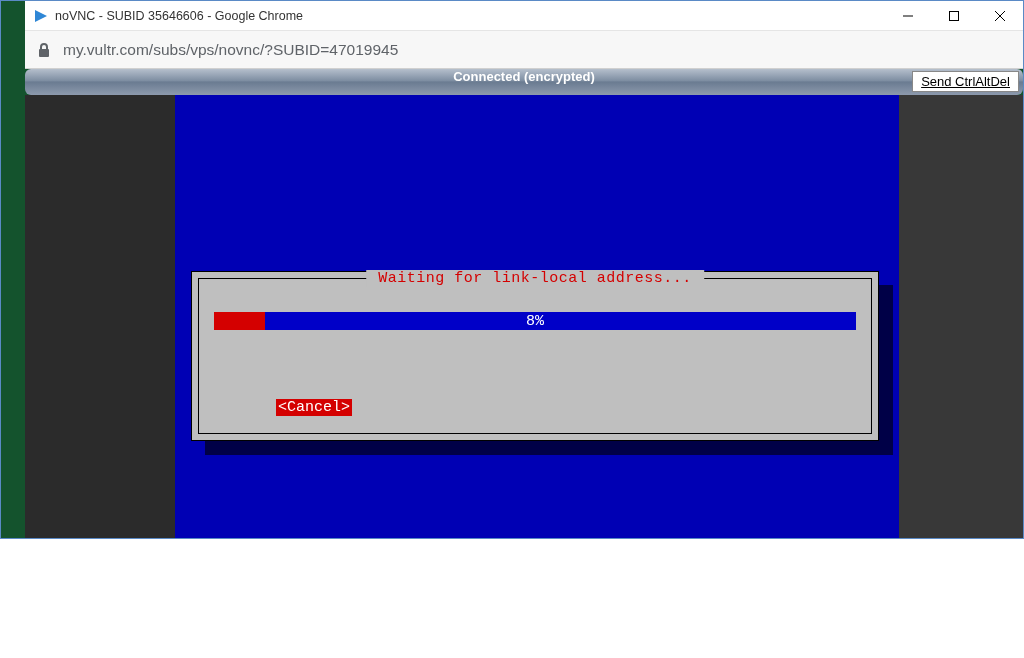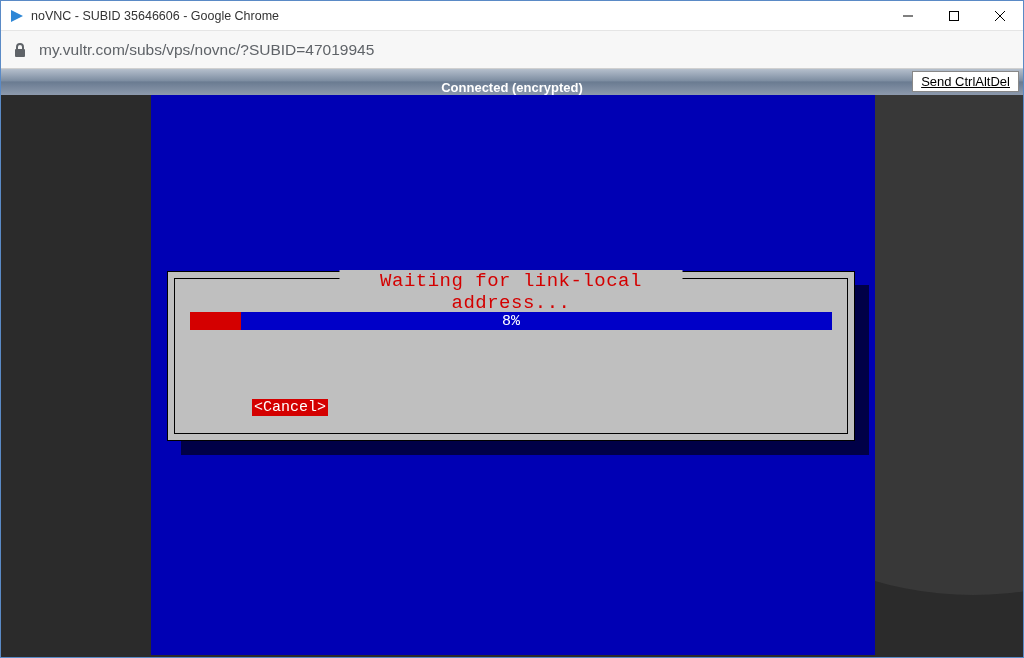--- a/index.html
+++ b/index.html
@@ -9,25 +9,26 @@
       width: 1024px;
       height: 658px;
       font-family: "Segoe UI", Tahoma, sans-serif;
       font-size: 12px;
       background: #fff;
       overflow: hidden;
       position: relative;
     }
     .window {
       width: 1024px;
-      height: 658px;
+      height: 539px;
       border: 1px solid #5a8ac6;
       background: #14532d;
       display: flex;
       flex-direction: column;
+      padding-left: 24px;
     }
     
     .titlebar {
       height: 30px;
       display: flex;
       align-items: center;
       background: #fff;
       border-bottom: 1px solid #e5e5e5;
     }
     .title-icon {
@@ -62,22 +63,22 @@
       margin-left: 10px;
       color:#5f6368;
       font-size: 15.5px;
     }
 
     
     .vnc-status-row {
       position: relative;
       height: 26px;
       background: linear-gradient(to bottom, #b5bfcc 0%, #7e8ea2 45%, #6a7b91 50%, #8d9aad 100%);
-      display:flex; align-items:flex-end; justify-content:center;
-      color:#fff; font-weight:bold; font-size:13px;
+      display:flex; align-items:flex-start; justify-content:center;
+      color:#fff; font-weight:bold; font-size:13px;border-radius:6px;
     }
     .ctrlaltdel-btn {
       position:absolute; right:4px; top: 2px;
       background:#fff; color:#000;
       border:1px solid #888; font-size:13px;
       padding: 2px 8px;
       cursor:pointer;
       font-family: inherit;
       text-decoration: underline;
     }
@@ -123,21 +124,21 @@
       border: 1px solid #000;
     }
     .dialog-title {
       position:absolute;
       top: -2px; left: 50%;
       transform: translateX(-50%);
       background: #bfbfbf;
       padding: 0 12px;
       color: #d40000;
       font-family: "Courier New", monospace;
-      font-size: 19px;
+      font-size: 15px;
       letter-spacing: 0.5px;
       text-align: center;
     }
     .progress-track {
       position:absolute;
       left: 22px; right: 22px; top: 40px;
       height: 18px;
       background: #0000c8;
     }
     .progress-fill {

